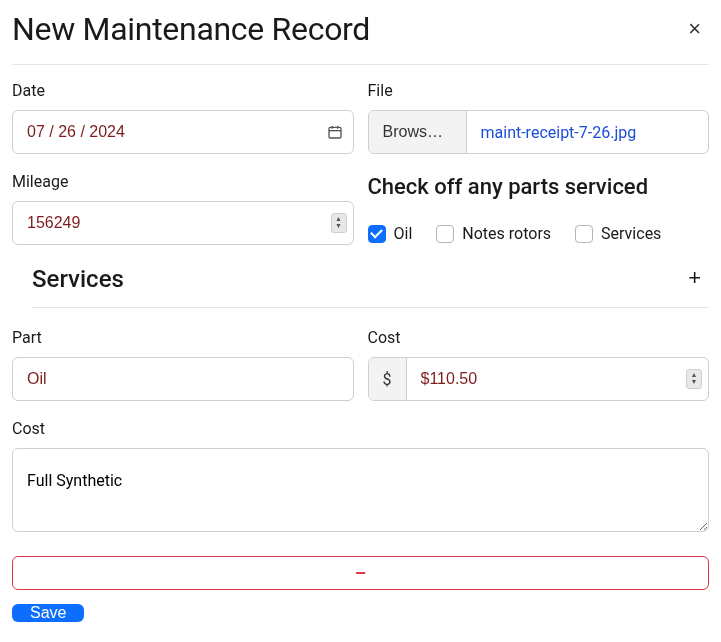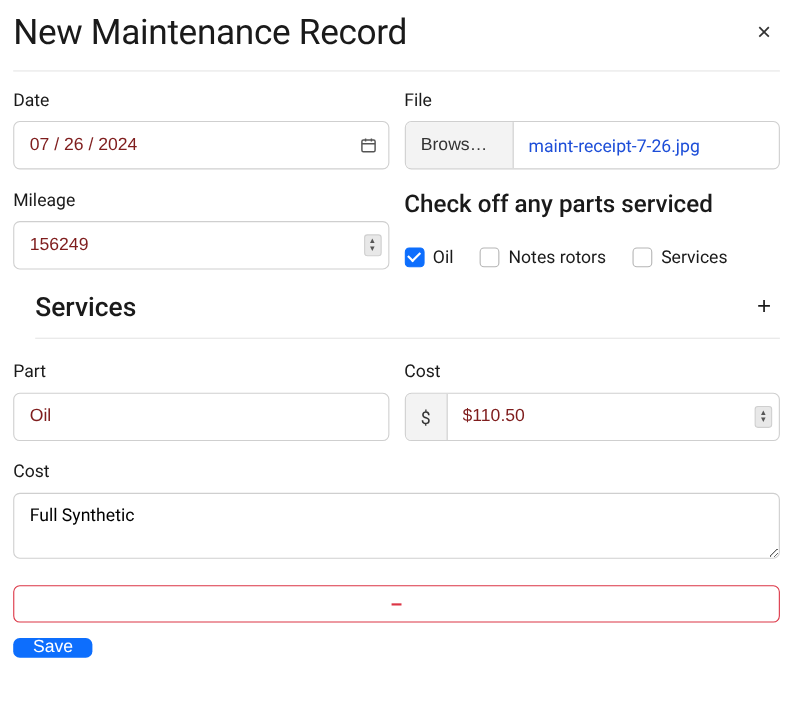--- a/index.html
+++ b/index.html
@@ -191,21 +191,21 @@
       width: 38px;
       border-right: 1px solid #cfcfcf;
       height: 100%;
       background: #f3f3f3;
       color: #333;
       font-size: 16px;
     }
     .notes-area {
       border: 1px solid #cfcfcf;
       border-radius: 6px;
-      padding: 10px 14px;
+      padding: 22px 14px;
       font-size: 16px;
       font-family: inherit;
       resize: both;
       min-height: 58px;
       width: 100%;
       outline: none;
     }
     .delete-btn {
       width: 100%;
       height: 34px;

